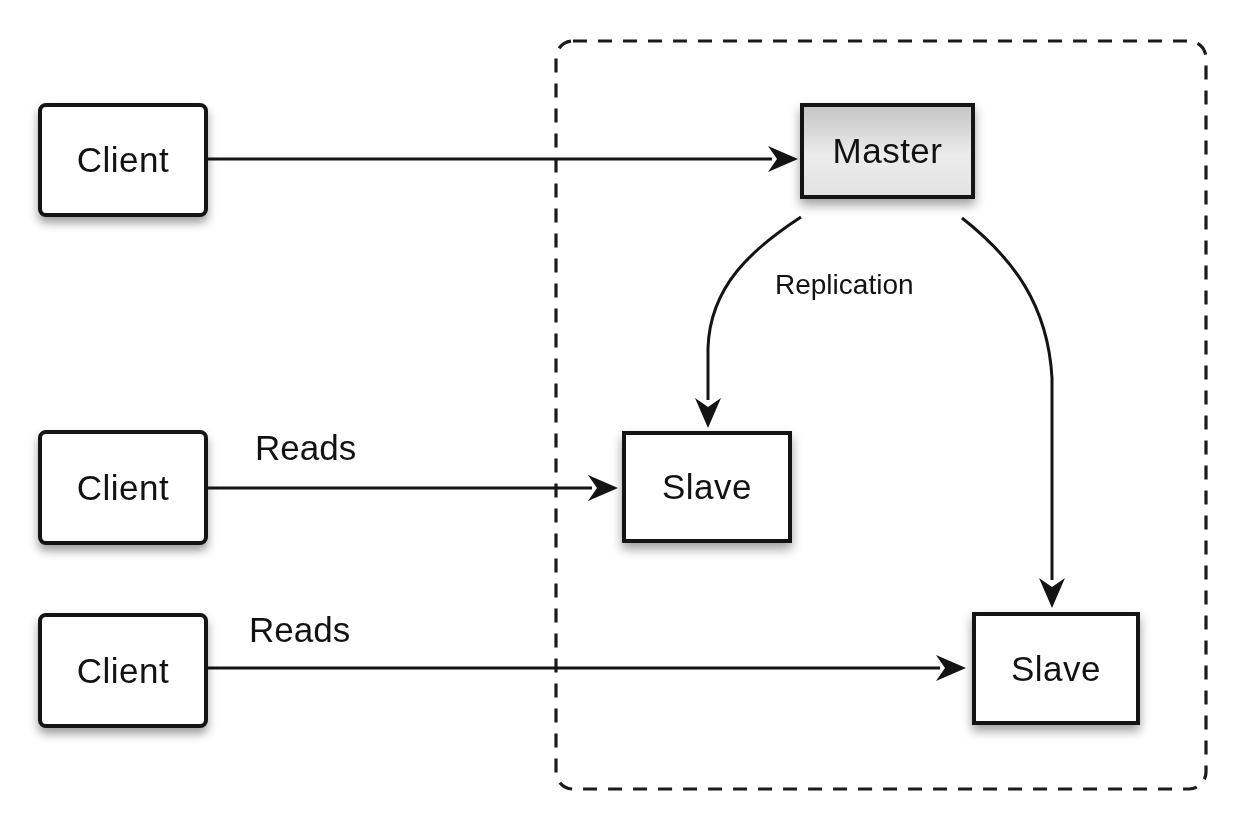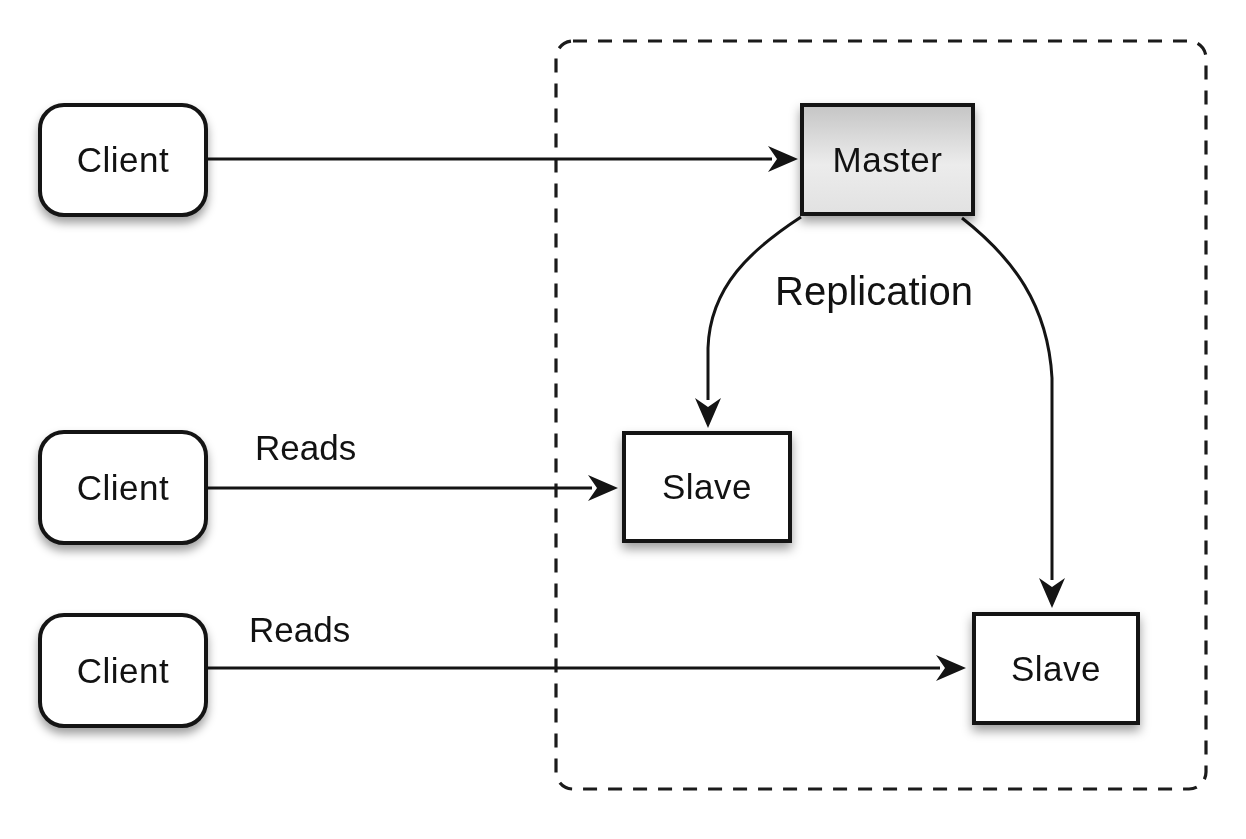--- a/index.html
+++ b/index.html
@@ -23,40 +23,40 @@
     position: absolute;
     display: flex;
     align-items: center;
     justify-content: center;
     background: #ffffff;
     border: 4px solid #141414;
     font-size: 35px;
     letter-spacing: 0.5px;
     box-shadow: 0 6px 10px rgba(0,0,0,0.38);
   }
-  .node.rounded { border-radius: 26px; }
+  .node.rounded { border-radius: 8px; }
   .node.master {
     background: linear-gradient(180deg, #c6c6c6 0%, #ececec 55%, #e2e2e2 100%);
   }
   .node-client-1 { left: 38px;  top: 103px; width: 170px; height: 114px; }
   .node-client-2 { left: 38px;  top: 430px; width: 170px; height: 115px; }
   .node-client-3 { left: 38px;  top: 613px; width: 170px; height: 115px; }
-  .node-master   { left: 800px; top: 103px; width: 175px; height: 113px; }
+  .node-master   { left: 800px; top: 103px; width: 175px; height: 96px; }
   .node-slave-1  { left: 622px; top: 431px; width: 170px; height: 112px; }
   .node-slave-2  { left: 972px; top: 612px; width: 168px; height: 113px; }
   .edge-label {
     position: absolute;
     font-size: 35px;
     white-space: nowrap;
     line-height: 1;
   }
   .lbl-reads-writes { left: 261px; top: 101px; }
   .lbl-reads-mid    { left: 255px; top: 430px; }
   .lbl-reads-bottom { left: 249px; top: 612px; }
-  .lbl-replication  { left: 775px; top: 271px; font-size: 40px; }
+  .lbl-replication  { left: 775px; top: 271px; font-size: 28px; }
 </style>
 </head>
 <body>
 
 <div id="canvas">
 
   <svg id="wires" viewBox="0 0 1246 839" xmlns="http://www.w3.org/2000/svg">
 
     <rect x="556" y="41" width="650" height="748" rx="17" ry="17" fill="none" stroke="#1b1b1b" stroke-width="3.2" stroke-dasharray="14 11"></rect>
 

